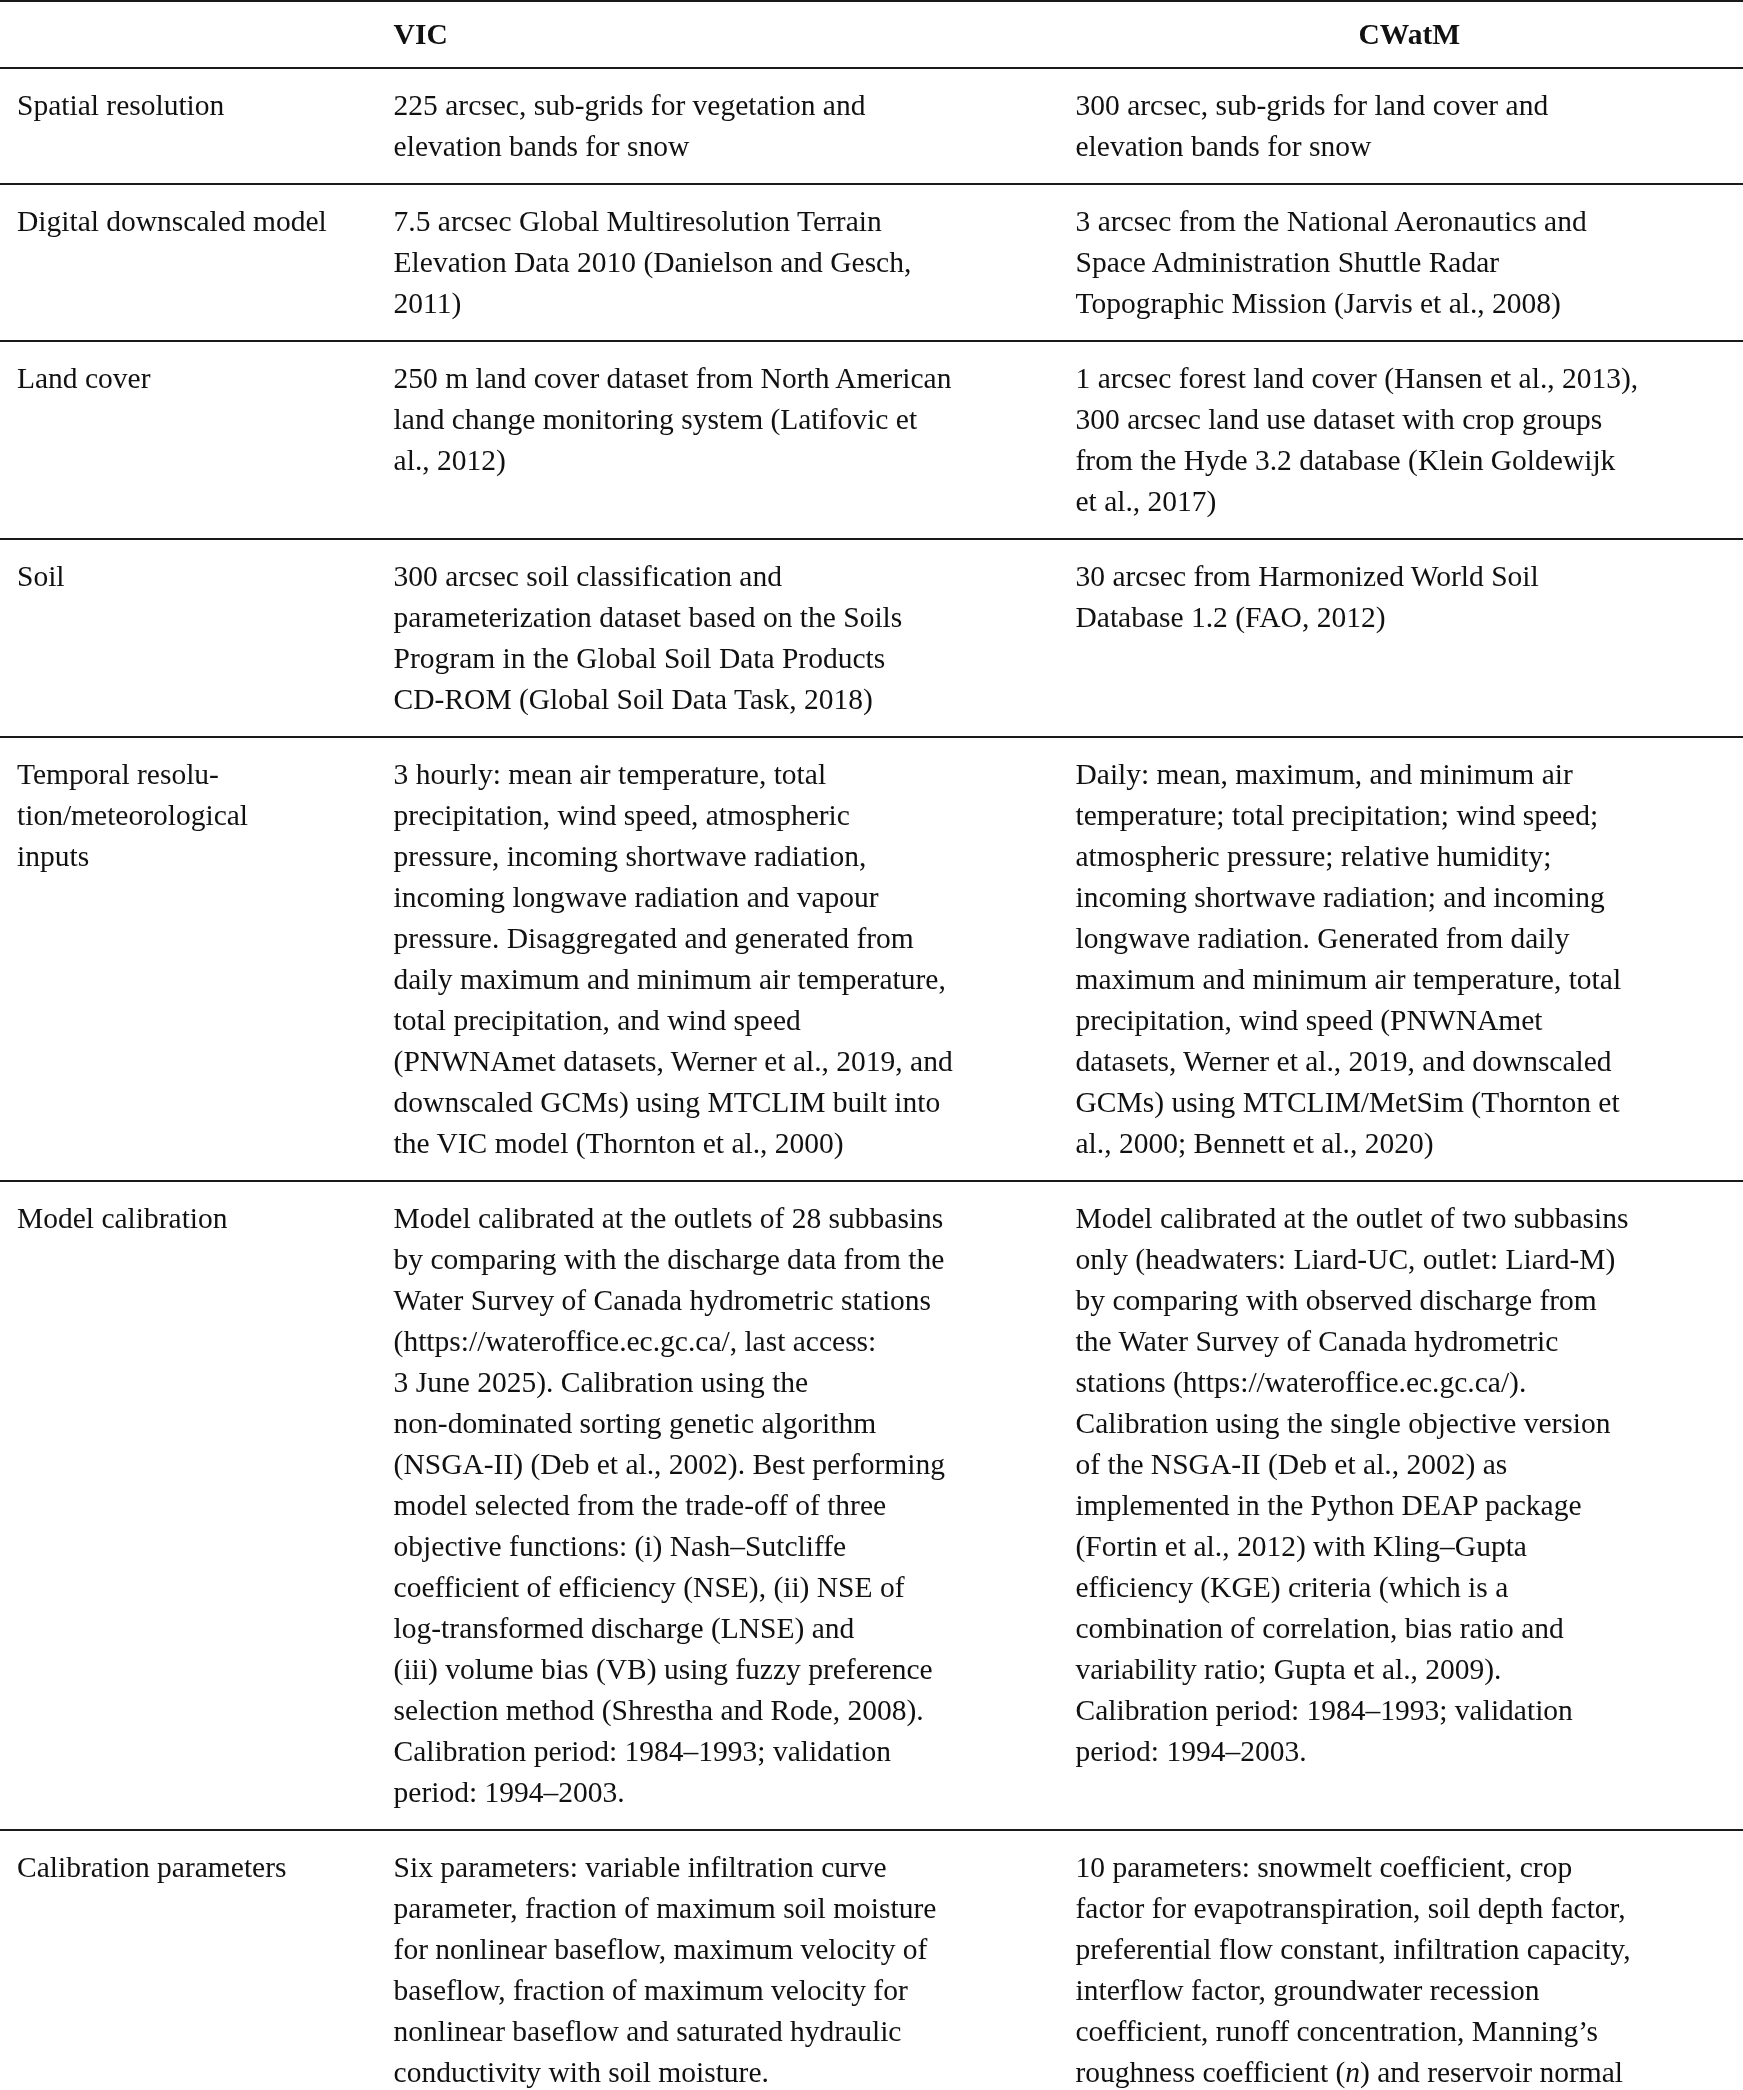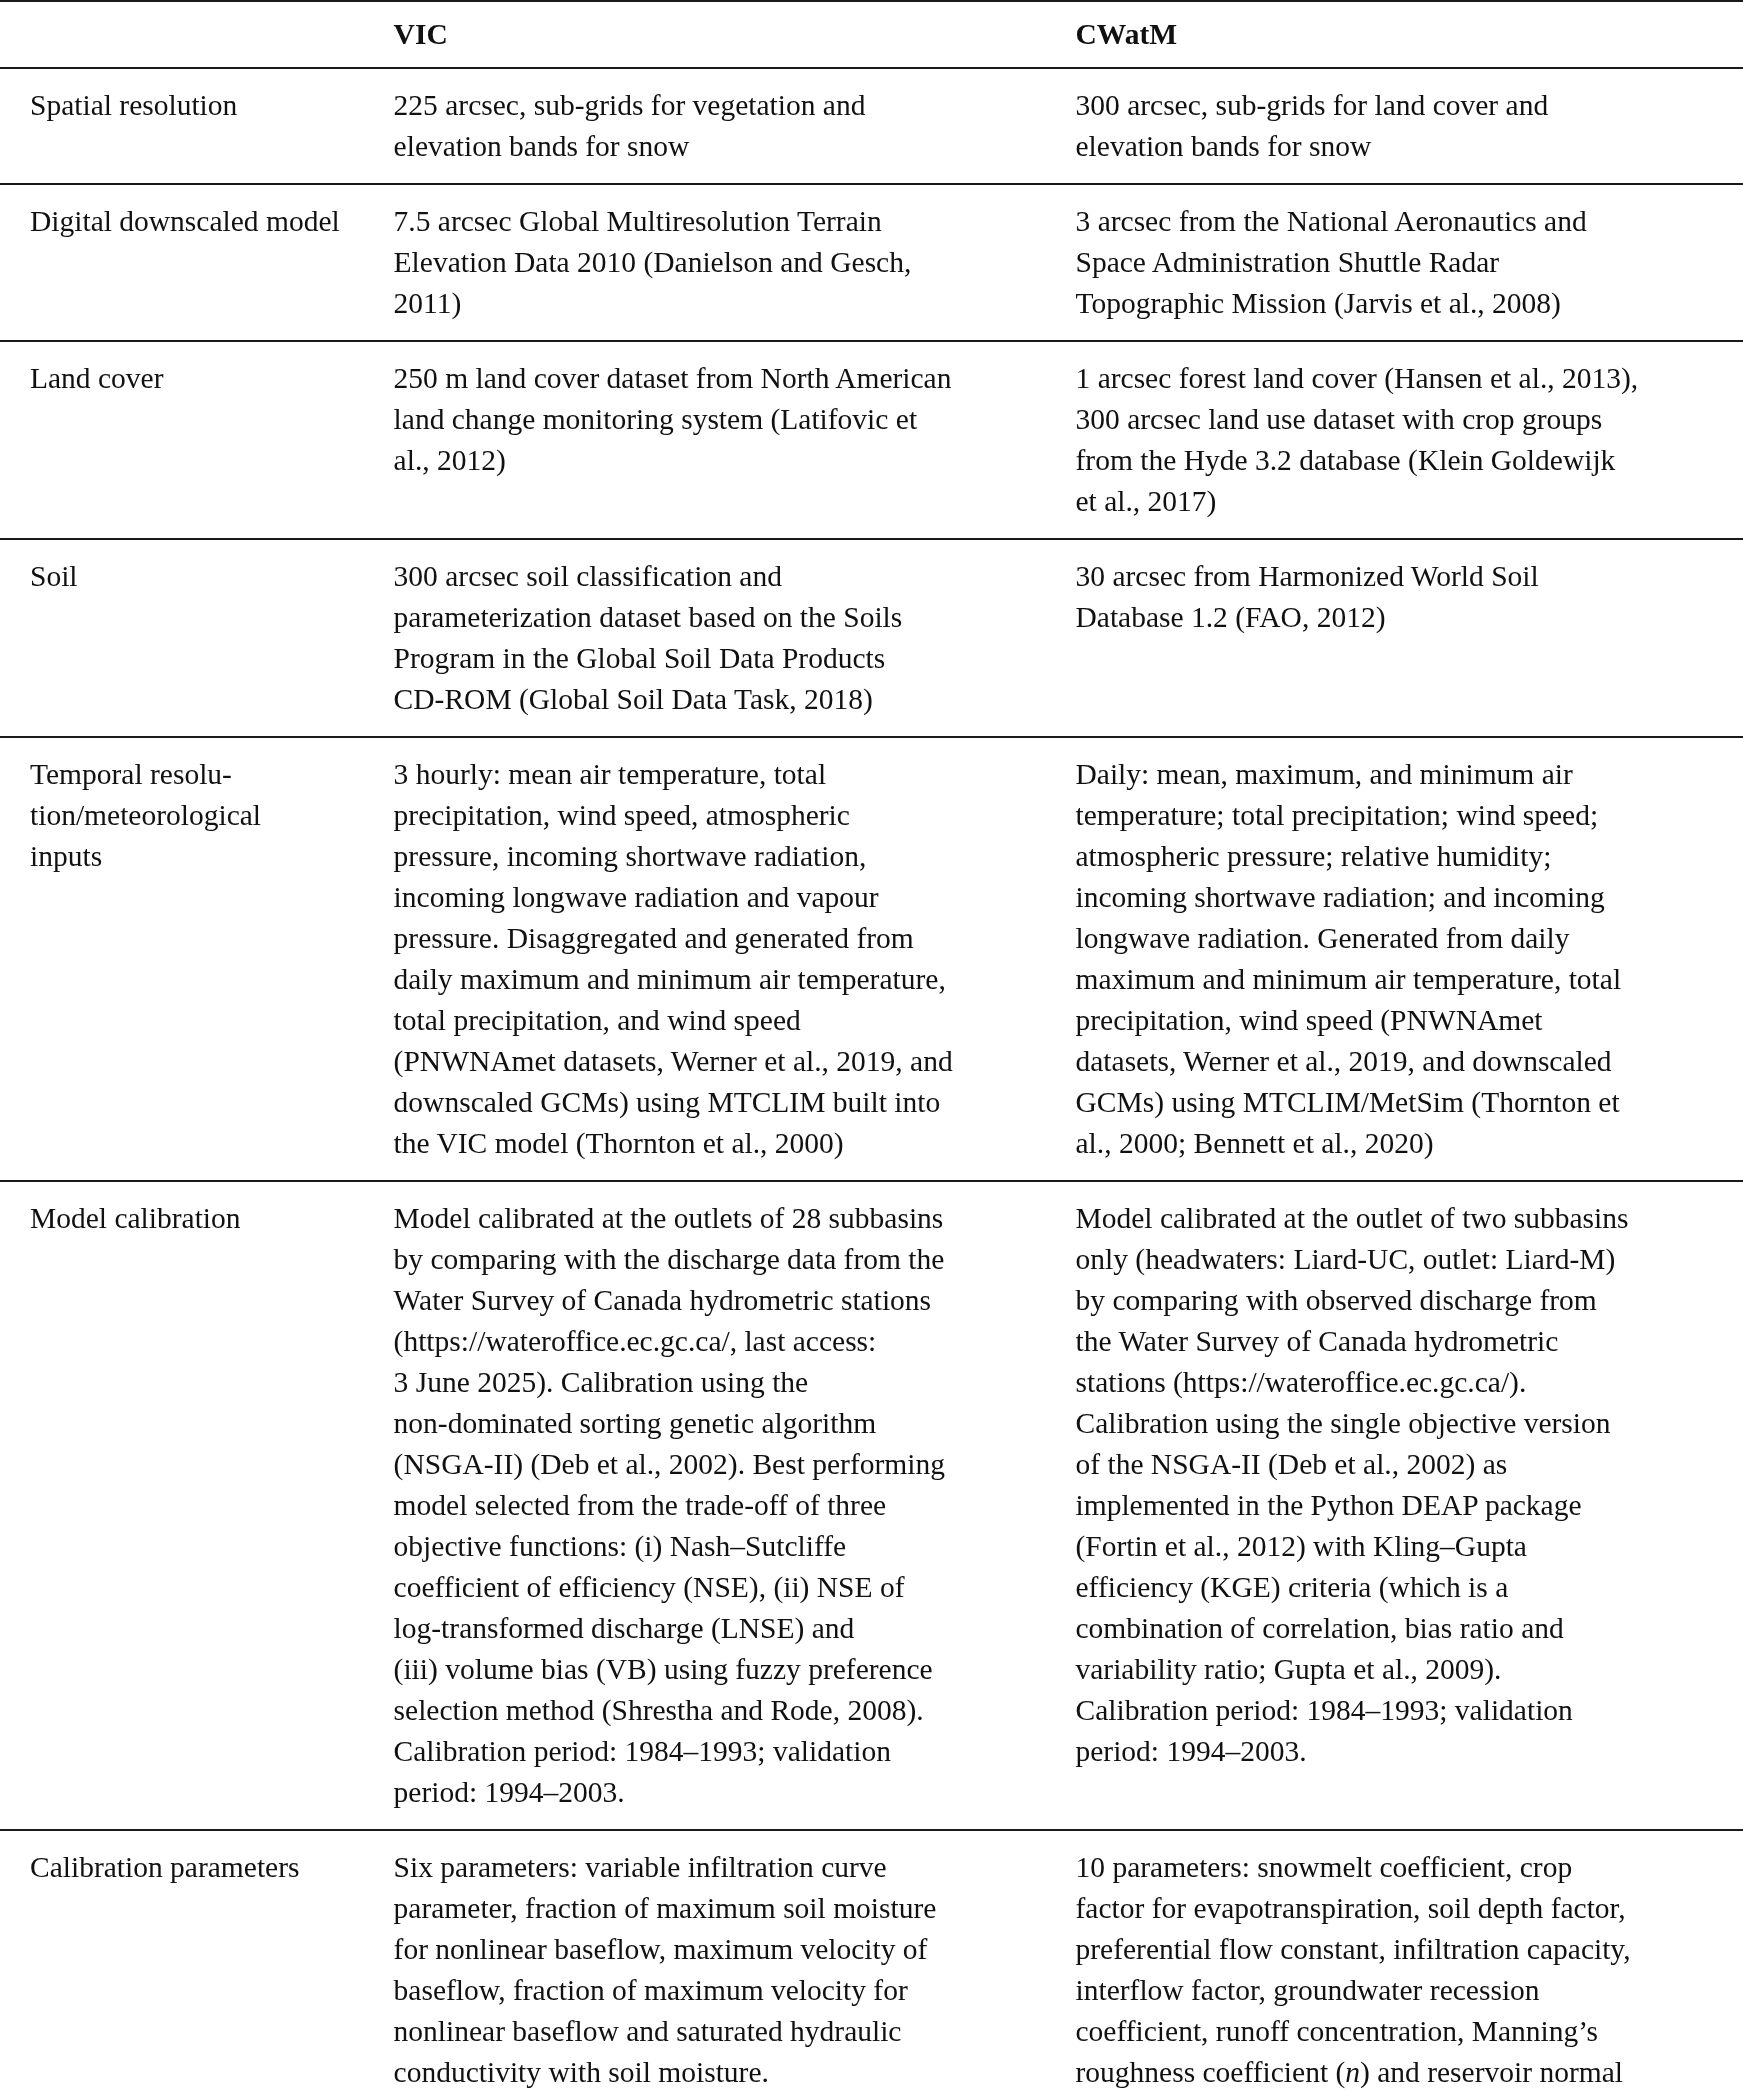--- a/index.html
+++ b/index.html
@@ -31,25 +31,25 @@
       text-align: left;
       vertical-align: top;
       padding: 11.8px 0 11.8px 23.6px;
       height: 40px;
     }
     td {
       vertical-align: top;
       padding: 16px 0 16px 23.6px;
       text-align: left;
     }
-    td.label { padding-left: 30px; }
+    td.label { padding-left: 17px; }
     td.vic { padding-left: 18.6px; padding-right: 15px; }
     td.cwatm { padding-left: 13.5px; padding-right: 21px; }
     th.vic { padding-left: 18.6px; }
-    th.cwatm { padding-left: 13.5px; }
+    th.cwatm { padding-left: 13.5px; text-align: center; }
     .ml { white-space: pre-line; }
     tr.r-spatial td { height: 73px; }
     tr.r-dem td { height: 115px; }
     tr.r-land td { height: 157px; margin-top: 24px; }
     tr.r-soil td { height: 156px; }
     tr.r-temporal td { height: 405px; margin-top: 20px; }
     tr.r-calib td { height: 611px; }
     tr.r-params td { height: 281px; }
     em { font-style: italic; }
   </style>

